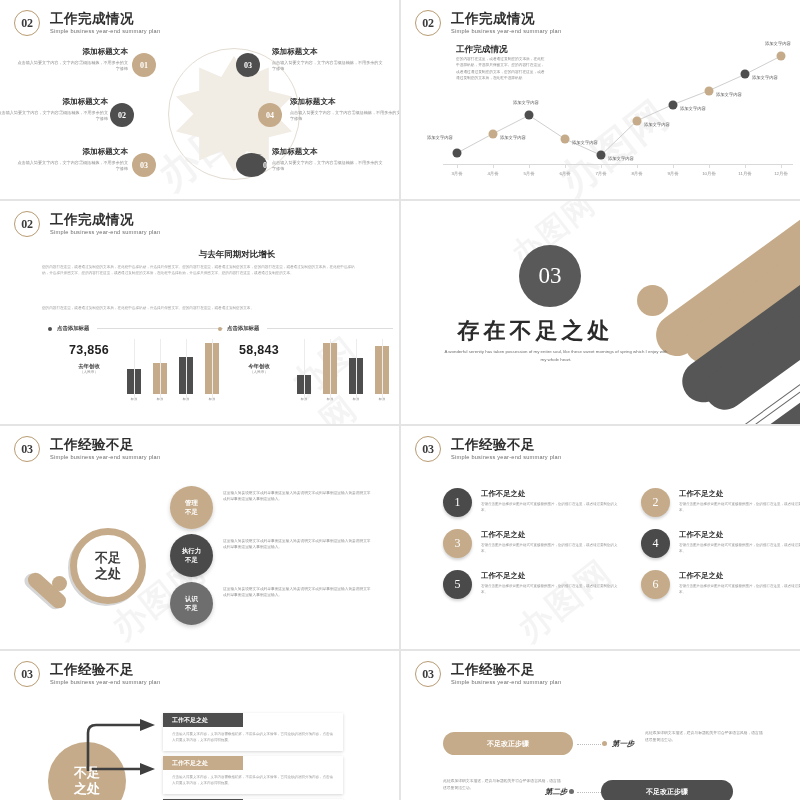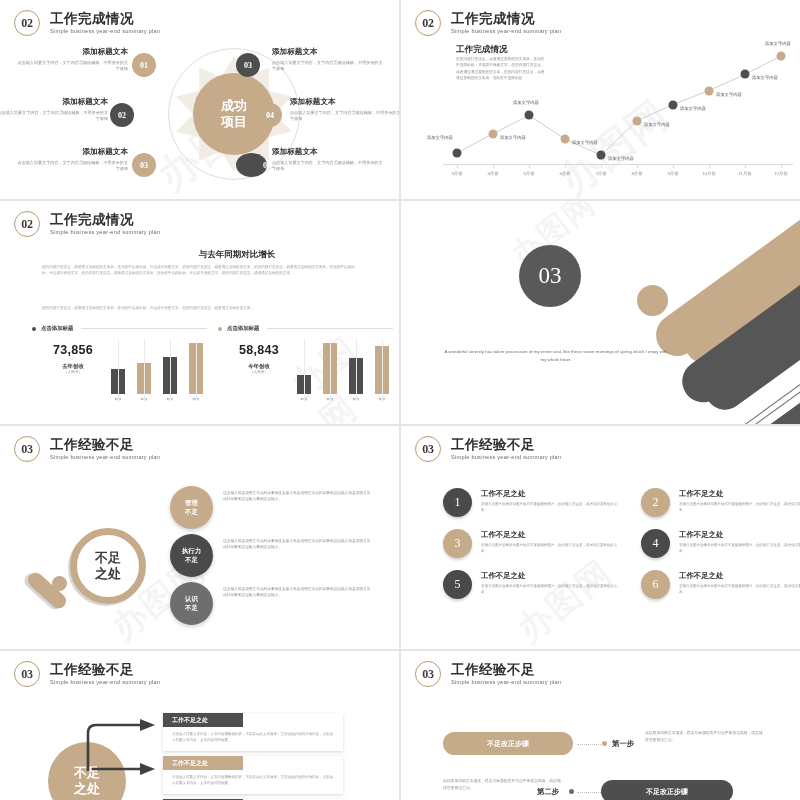--- a/index.html
+++ b/index.html
@@ -96,21 +96,21 @@
   .s7-hd { width:80px; height:14px; display:flex; align-items:center; padding-left:9px;
            font-size:6px; font-weight:bold; color:#fff; }
   .s7-bd { padding:5px 9px 7px; font-size:3.5px; color:#959595; line-height:1.7; }
   .s7-circ { position:absolute; left:48px; top:91px; width:78px; height:78px; border-radius:50%;
              background:#c5ab89; color:#fff; font-size:13px; font-weight:bold; display:flex;
              flex-direction:column; align-items:center; justify-content:center; line-height:1.25; }
 
   
   .s8-pill { position:absolute; height:23px; border-radius:12px; display:flex; align-items:center;
              justify-content:center; color:#fff; font-size:7px; font-weight:bold; }
-  .s8-step { position:absolute; font-size:7.4px; font-weight:bold; color:#2f2f2f; }
+  .s8-step { position:absolute; font-size:7.4px; font-weight:bold; color:#2f2f2f;font-style:italic; }
   .s8-dot { position:absolute; width:5px; height:5px; border-radius:50%; }
   .s8-d { position:absolute; width:120px; font-size:3.8px; color:#8e8e8e; line-height:1.75; }
   .s8-dash { position:absolute; height:0; border-top:1px dotted #bdbdbd; }
 </style>
 </head>
 <body>
 
 <div id="grid">
 
   <div class="slide">
@@ -118,24 +118,20 @@
       <div class="hdr-badge">02</div>
       <div class="hdr-txt">
         <div class="hdr-t1">工作完成情况</div>
         <div class="hdr-t2">Simple business year-end summary plan</div>
       </div>
     </div>
     <div class="wm" style="left:150px;top:115px;">办图网</div>
     <div class="s1-wrap">
       <div class="s1-ring"></div>
       <div class="s1-star"></div>
-      <div class="s1-core">
-        <span>成功</span>
-        <span>项目</span>
-      </div>
 
       <div class="s1-node s1-tan" style="left:132px;top:23px;">01</div>
       <div class="s1-node s1-dk" style="left:110px;top:73px;">02</div>
       <div class="s1-node s1-tan" style="left:132px;top:123px;">03</div>
       <div class="s1-node s1-dk" style="left:236px;top:23px;">03</div>
       <div class="s1-node s1-tan" style="left:258px;top:73px;">04</div>
       <div class="s1-node s1-dk" style="left:236px;top:123px;padding-left:31px;">06</div>
 
       <div class="s1-lbl L" style="left:16px;top:17px;">
         <div class="t">添加标题文本</div>
@@ -239,21 +235,21 @@
       <div class="hdr-txt">
         <div class="hdr-t1">工作完成情况</div>
         <div class="hdr-t2">Simple business year-end summary plan</div>
       </div>
     </div>
     <div class="wm" style="left:300px;top:130px;font-size:34px;">办图网</div>
     <div class="s3-ttl">与去年同期对比增长</div>
     <div class="s3-p" style="top:63px;">您的内容打在这里，或者通过复制您的文本后，在此框中选择粘贴，并选择只保留文字。您的内容打在这里，或者通过复制您的文本，您的内容打在这里，或者通过复制您的文本后，在此框中选择粘贴，并选择只保留文字。您的内容打在这里，或者通过复制您的文本后，在此框中选择粘贴，并选择只保留文字。您的内容打在这里，或者通过复制您的文本。</div>
     <div class="s3-p" style="top:104px;">您的内容打在这里，或者通过复制您的文本后，在此框中选择粘贴，并选择只保留文字。您的内容打在这里，或者通过复制您的文本。</div>
 
-    <div class="s3-grp" style="left:32px;">
+    <div class="s3-grp" style="left:48px;">
       <div class="s3-lg">
         <span class="s3-lgd" style="background:#4e4e4e;"></span>
         <span>点击添加标题</span>
         <span class="s3-lgl"></span>
       </div>
       <div style="position:absolute;left:4px;top:18px;text-align:center;width:74px;">
         <div class="s3-big">73,856</div>
         <div class="s3-sub" style="margin-top:6px;">去年创收</div>
         <div class="s3-unit">（人民币）</div>
       </div>
@@ -324,20 +320,21 @@
     <div class="blob" style="background:#c5ab89;width:150px;height:40px;right:-10px;top:46px;transform:rotate(-36deg);transform-origin:right center;"></div>
     <div class="blob" style="background:#565656;width:190px;height:42px;right:-40px;top:60px;transform:rotate(-36deg);transform-origin:right center;"></div>
     <div class="blob" style="background:#565656;width:130px;height:40px;right:-14px;top:104px;transform:rotate(-36deg);transform-origin:right center;"></div>
     <div class="blob" style="background:#c5ab89;width:31px;height:31px;border-radius:50%;left:236px;top:84px;"></div>
     <div class="blob" style="background:#c5ab89;width:13px;height:13px;border-radius:50%;left:305px;top:100px;"></div>
     <div class="blob" style="background:#565656;width:130px;height:26px;right:-34px;top:180px;transform:rotate(-36deg);transform-origin:right center;"></div>
     <div class="blob" style="background:#c5ab89;width:95px;height:24px;right:-40px;top:203px;transform:rotate(-36deg);transform-origin:right center;"></div>
     <div class="blob" style="border:1px solid #6a6a6a;width:160px;height:7px;border-radius:4px;right:-8px;top:178px;transform:rotate(-36deg);transform-origin:right center;background:transparent;"></div>
 
     <div class="s4-num">03</div>
+    <div class="s4-h">存在不足之处</div>
     <div class="s4-s">A wonderful serenity has taken possession of my entire soul, like these sweet mornings of spring which I enjoy with my whole heart.</div>
   </div>
 
   <div class="slide">
     <div class="hdr">
       <div class="hdr-badge">03</div>
       <div class="hdr-txt">
         <div class="hdr-t1">工作经验不足</div>
         <div class="hdr-t2">Simple business year-end summary plan</div>
       </div>
@@ -481,17 +478,17 @@
     <div class="s8-dash" style="left:176px;top:93px;width:24px;"></div>
     <div class="s8-dot" style="left:201px;top:90px;background:#c5ab89;"></div>
     <div class="s8-step" style="left:211px;top:88px;">第一步</div>
     <div class="s8-d" style="left:244px;top:79px;">此处添加详细文本描述，建议与标题相关并符合整体语言风格，语言描述尽量简洁生动。</div>
 
     <div class="s8-pill" style="left:200px;top:129px;width:132px;background:#4e4e4e;">
       <span>不足改正步骤</span>
     </div>
     <div class="s8-dash" style="left:176px;top:141px;width:24px;"></div>
     <div class="s8-dot" style="left:168px;top:138px;background:#6c6c6c;"></div>
-    <div class="s8-step" style="left:136px;top:136px;">第二步</div>
+    <div class="s8-step" style="left:144px;top:136px;">第二步</div>
     <div class="s8-d" style="left:42px;top:127px;">此处添加详细文本描述，建议与标题相关并符合整体语言风格，语言描述尽量简洁生动。</div>
   </div>
 
 </div>
 
 </body></html>

